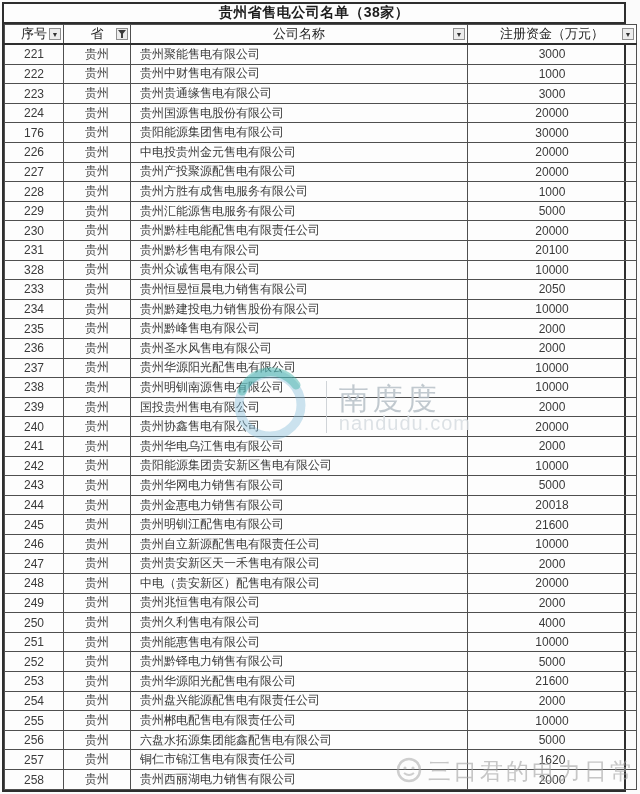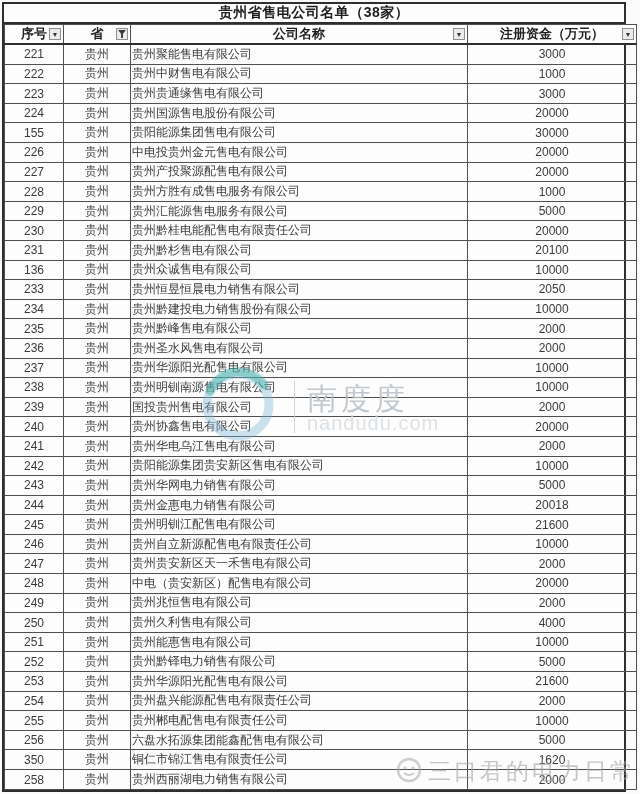--- a/index.html
+++ b/index.html
@@ -45,52 +45,53 @@
   table.data th, table.data td{
     border:1px solid #4f4f4f;
     padding:0 2px;
     font-size:12px;
     overflow:hidden;white-space:nowrap;
     box-sizing:border-box;
     color:#3a3a3a;
   }
   table.data thead th{
     height:17px;
-    font-size:13px;font-weight:bold;color:#1f1f1f;
+    font-size:13px;font-weight:normal;color:#1f1f1f;
     text-align:center;
     position:relative;
     border-bottom:2px solid #2e2e2e;
     background:#fdfdfd;
   }
   table.data td.serial, table.data td.prov, table.data td.cap{text-align:center;}
-  table.data td.name{text-align:left;padding-left:1px;}
+  table.data td.name{text-align:left;padding-left:9px;}
   .filter-btn{
     position:absolute;right:2px;top:50%;
     transform:translateY(-50%);
     width:12px;height:12px;
     background:#ececec;
     border:1px solid #8f8f8f;
     box-sizing:border-box;
     display:flex;align-items:center;justify-content:center;
     font-size:7px;line-height:1;color:#333;
     cursor:pointer;
   }
   .funnel{
     width:8px;height:8px;
     background:#3a3a3a;
     clip-path:polygon(0 0,100% 0,62% 48%,62% 100%,38% 100%,38% 48%);
   }
   
   .wm-center{
     position:absolute;
-    left:198px;top:368px;
+    left:221px;top:368px;
     width:250px;height:78px;
     display:flex;align-items:center;
     pointer-events:none;
     opacity:0.85;
+    justify-content:flex-end;
   }
   .wm-logo{flex:0 0 auto;margin-right:14px;}
   .wm-sep{
     width:1px;height:52px;
     background:#c9ced2;
     margin-right:12px;
   }
   .wm-texts{display:flex;flex-direction:column;}
   .wm-brand{
     font-size:30px;line-height:32px;
@@ -173,21 +174,21 @@
       <td class="name">贵州贵通缘售电有限公司</td>
       <td class="cap">3000</td>
     </tr>
           <tr>
       <td class="serial">224</td>
       <td class="prov">贵州</td>
       <td class="name">贵州国源售电股份有限公司</td>
       <td class="cap">20000</td>
     </tr>
           <tr>
-      <td class="serial">155</td>
+      <td class="serial">176</td>
       <td class="prov">贵州</td>
       <td class="name">贵阳能源集团售电有限公司</td>
       <td class="cap">30000</td>
     </tr>
           <tr>
       <td class="serial">226</td>
       <td class="prov">贵州</td>
       <td class="name">中电投贵州金元售电有限公司</td>
       <td class="cap">20000</td>
     </tr>
@@ -215,21 +216,21 @@
       <td class="name">贵州黔桂电能配售电有限责任公司</td>
       <td class="cap">20000</td>
     </tr>
           <tr>
       <td class="serial">231</td>
       <td class="prov">贵州</td>
       <td class="name">贵州黔杉售电有限公司</td>
       <td class="cap">20100</td>
     </tr>
           <tr>
-      <td class="serial">136</td>
+      <td class="serial">328</td>
       <td class="prov">贵州</td>
       <td class="name">贵州众诚售电有限公司</td>
       <td class="cap">10000</td>
     </tr>
           <tr>
       <td class="serial">233</td>
       <td class="prov">贵州</td>
       <td class="name">贵州恒昱恒晨电力销售有限公司</td>
       <td class="cap">2050</td>
     </tr>
@@ -365,21 +366,21 @@
       <td class="name">贵州郴电配售电有限责任公司</td>
       <td class="cap">10000</td>
     </tr>
           <tr>
       <td class="serial">256</td>
       <td class="prov">贵州</td>
       <td class="name">六盘水拓源集团能鑫配售电有限公司</td>
       <td class="cap">5000</td>
     </tr>
           <tr>
-      <td class="serial">350</td>
+      <td class="serial">257</td>
       <td class="prov">贵州</td>
       <td class="name">铜仁市锦江售电有限责任公司</td>
       <td class="cap">1620</td>
     </tr>
           <tr>
       <td class="serial">258</td>
       <td class="prov">贵州</td>
       <td class="name">贵州西丽湖电力销售有限公司</td>
       <td class="cap">2000</td>
     </tr>

